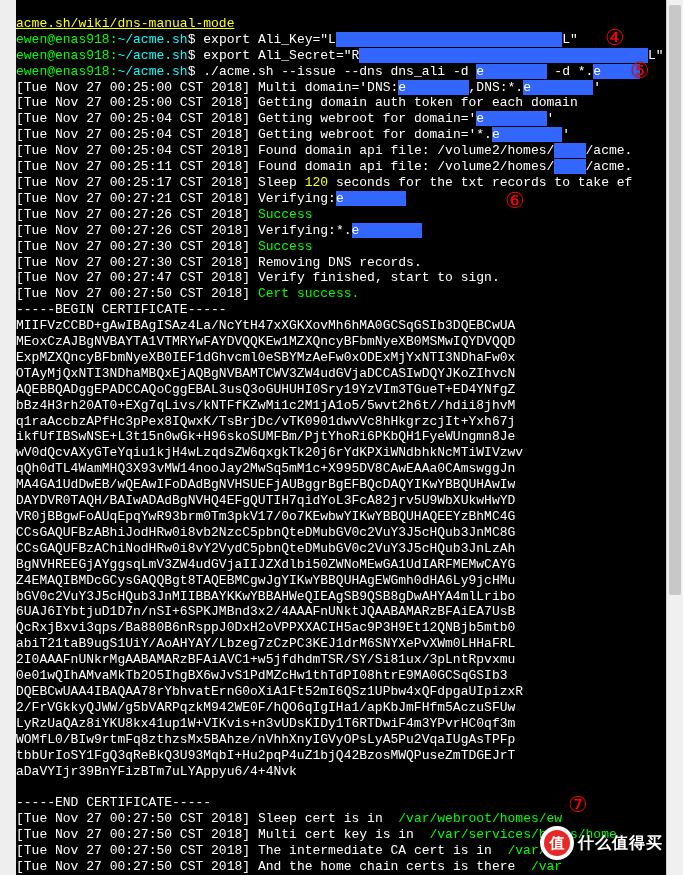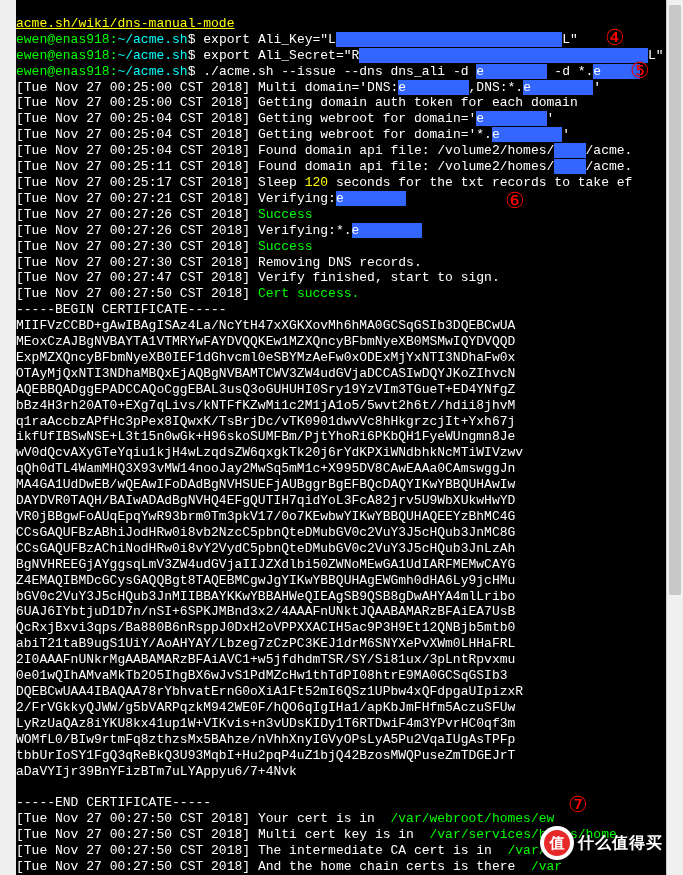--- a/index.html
+++ b/index.html
@@ -145,24 +145,24 @@
 <span class="line white">6UAJ6IYbtjuD1D7n/nSI+6SPKJMBnd3x2/4AAAFnUNktJQAABAMARzBFAiEA7UsB</span>
 <span class="line white">QcRxjBxvi3qps/Ba880B6nRsppJ0DxH2oVPPXXACIH5ac9P3H9Et12QNBjb5mtb0</span>
 <span class="line white">abiT21taB9ugS1UiY/AoAHYAY/Lbzeg7zCzPC3KEJ1drM6SNYXePvXWm0LHHaFRL</span>
 <span class="line white">2I0AAAFnUNkrMgAABAMARzBFAiAVC1+w5jfdhdmTSR/SY/Si81ux/3pLntRpvxmu</span>
 <span class="line white">0e01wQIhAMvaMkTb2O5IhgBX6wJvS1PdMZcHw1thTdPI08htrE9MA0GCSqGSIb3</span>
 <span class="line white">DQEBCwUAA4IBAQAA78rYbhvatErnG0oXiA1Ft52mI6QSz1UPbw4xQFdpgaUIpizxR</span>
 <span class="line white">2/FrVGkkyQJWW/g5bVARPqzkM942WE0F/hQO6qIgIHa1/apKbJmFHfm5AczuSFUw</span>
 <span class="line white">LyRzUaQAz8iYKU8kx41up1W+VIKvis+n3vUDsKIDy1T6RTDwiF4m3YPvrHC0qf3m</span>
 <span class="line white">WOMfL0/BIw9rtmFq8zthzsMx5BAhze/nVhhXnyIGVyOPsLyA5Pu2VqaIUgAsTPFp</span>
 <span class="line white">tbbUrIoSY1FgQ3qReBkQ3U93MqbI+Hu2pqP4uZ1bjQ42BzosMWQPuseZmTDGEJrT</span>
-<span class="line white">aDaVYIjr39BnYFizBTm7uLYAppyu6/7+4Nvk</span>
+<span class="line white">aDaVYIjr39BnYFizBTm7uLYAppyu6/4+4Nvk</span>
 </div>
 <span class="line white">-----END CERTIFICATE-----</span>
-<span class="line"><span class="white"><span>[Tue Nov 27 </span><span>00:27:50</span><span> CST 2018]</span></span> <span class="white">Your cert is in  </span><span class="green">/var/webroot/homes/ew</span></span>
+<span class="line"><span class="white"><span>[Tue Nov 27 </span><span>00:27:50</span><span> CST 2018]</span></span> <span class="white">Sleep cert is in  </span><span class="green">/var/webroot/homes/ew</span></span>
 <span class="line"><span class="white"><span>[Tue Nov 27 </span><span>00:27:50</span><span> CST 2018]</span></span> <span class="white">Multi cert key is in  </span><span class="green">/var/services/homes/home</span></span>
 <span class="line"><span class="white"><span>[Tue Nov 27 </span><span>00:27:50</span><span> CST 2018]</span></span> <span class="white">The intermediate CA cert is in  </span><span class="green">/var/se</span></span>
 <span class="line"><span class="white"><span>[Tue Nov 27 </span><span>00:27:50</span><span> CST 2018]</span></span> <span class="white">And the home chain certs is there</span>  <span class="green">/var</span></span>
 <span class="line"><span class="green">ewen@enas918</span><span class="green">:</span><span class="cyan">~/acme.sh</span><span class="white">$</span> <span class="white">^C</span></span>
 
 </div>
 
 <div class="scrollbar-track">
   <div class="scrollbar-thumb"></div>
 </div>

